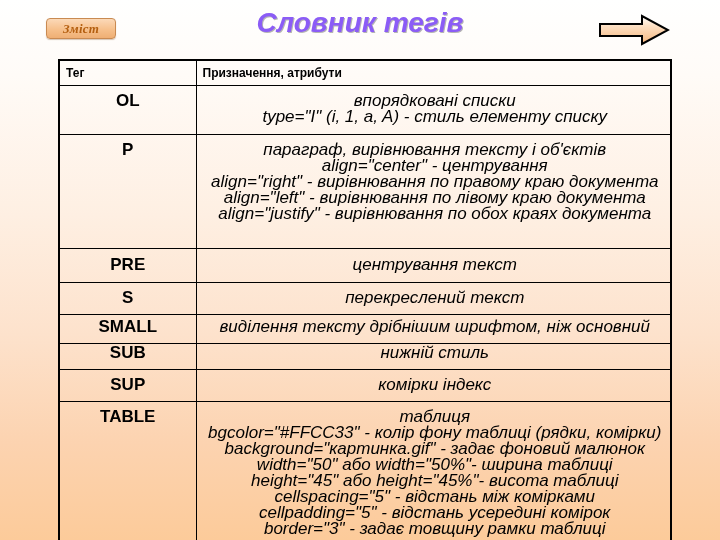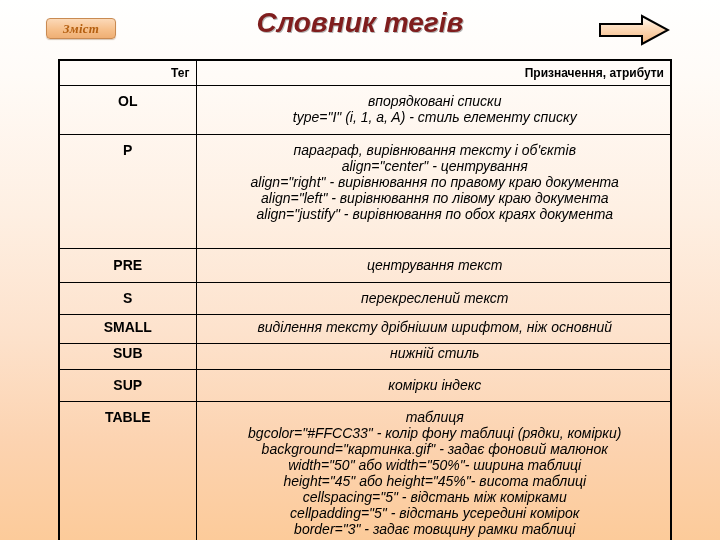--- a/index.html
+++ b/index.html
@@ -58,21 +58,21 @@
     position: absolute;
     left: 160px;
     top: 6px;
     width: 400px;
     text-align: center;
     font-family: "Liberation Sans", sans-serif;
     font-weight: bold;
     font-style: italic;
     font-size: 28px;
     line-height: 34px;
-    color: #7f1d1d;
+    color: #8b5cf6;
     text-shadow: 1px 1px 0 rgba(120, 120, 120, 0.55);
     white-space: nowrap;
   }
 
   #next-arrow {
     position: absolute;
     left: 598px;
     top: 14px;
     width: 72px;
     height: 32px;
@@ -92,29 +92,29 @@
     background: transparent;
   }
   #tag-table col.col-tag  { width: 137px; }
   #tag-table col.col-desc { width: 475px; }
 
   #tag-table th,
   #tag-table td {
     border: 1px solid #000000;
     background: transparent;
     vertical-align: top;
-    font-size: 14px;
+    font-size: 17px;
     line-height: 16px;
     color: #000000;
   }
 
   #tag-table thead th {
     font-weight: bold;
     font-size: 12px;
-    text-align: right;
+    text-align: left;
     padding: 4px 6px 4px 6px;
     height: 15px;
     vertical-align: middle;
   }
 
   td.tag-cell {
     text-align: center;
     font-weight: bold;
     font-size: 12px;
     padding: 7px 4px 7px 4px;

